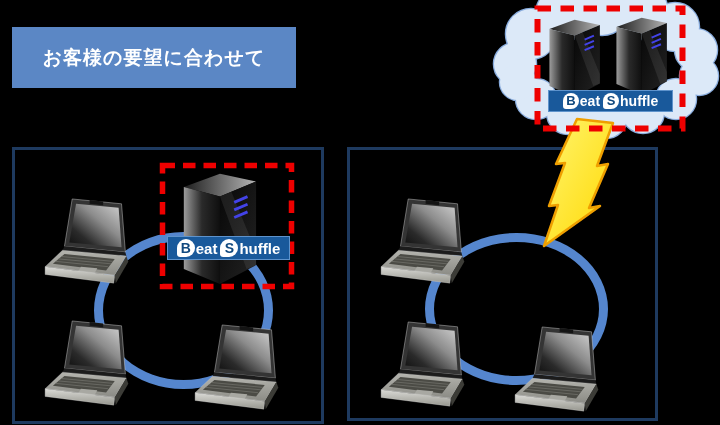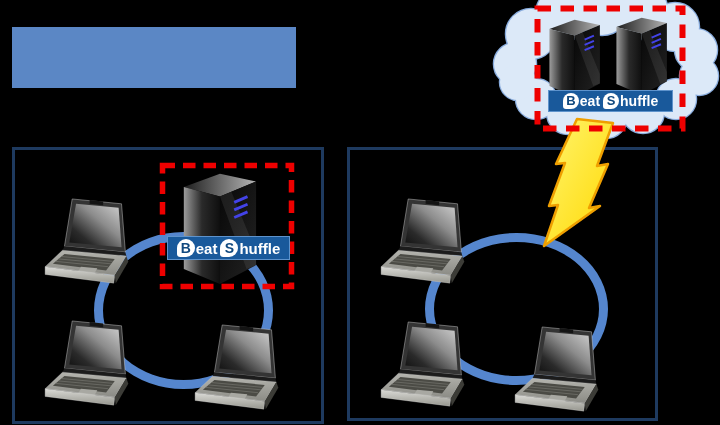--- a/index.html
+++ b/index.html
@@ -42,20 +42,21 @@
   .bubble{display:inline-block;background:#fff;color:var(--bubble-text,#11497f);
     border-radius:50% 50% 50% 18%;text-align:center;font-weight:bold;}
   #logo-cloud .bubble{width:16px;height:16px;line-height:16px;font-size:13px;margin:0 1px 0 0;}
   #logo-left .bubble{width:18px;height:18px;line-height:18px;font-size:14px;margin:0 1px 0 0;}
   .word{padding:0 3px 0 0;}
 </style>
 </head>
 <body>
 
 <div class="banner">
+  <div>お客様の要望に合わせて</div>
 </div>
 
 <div class="panel" id="panel-left"></div>
 <div class="panel" id="panel-right"></div>
 
 <div class="ring" id="ring-left"></div>
 <div class="ring" id="ring-right"></div>
 
 <svg class="overlay" width="720" height="425" viewBox="0 0 720 425">
   <defs>

